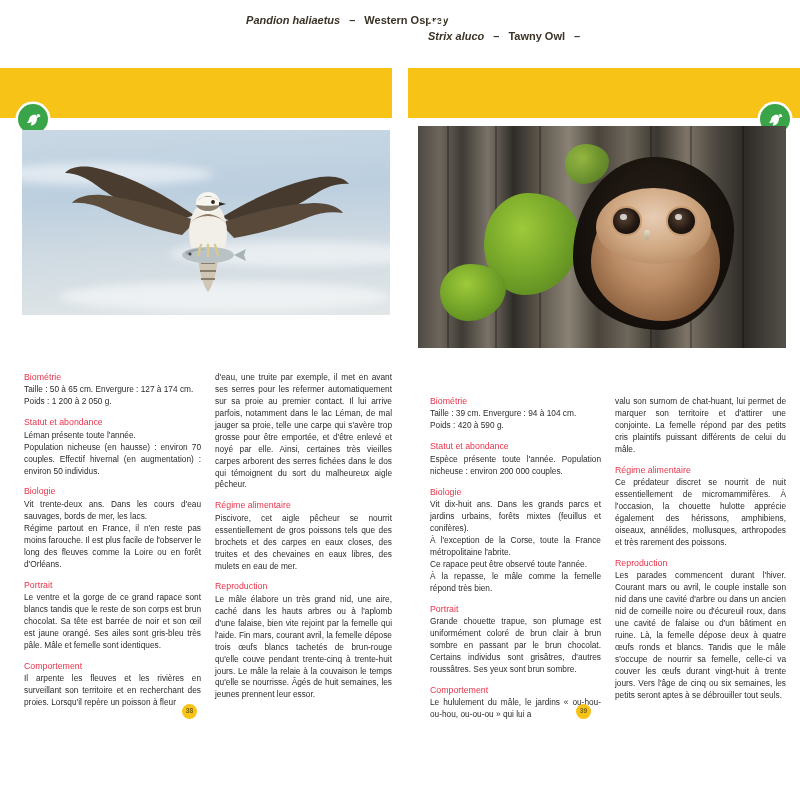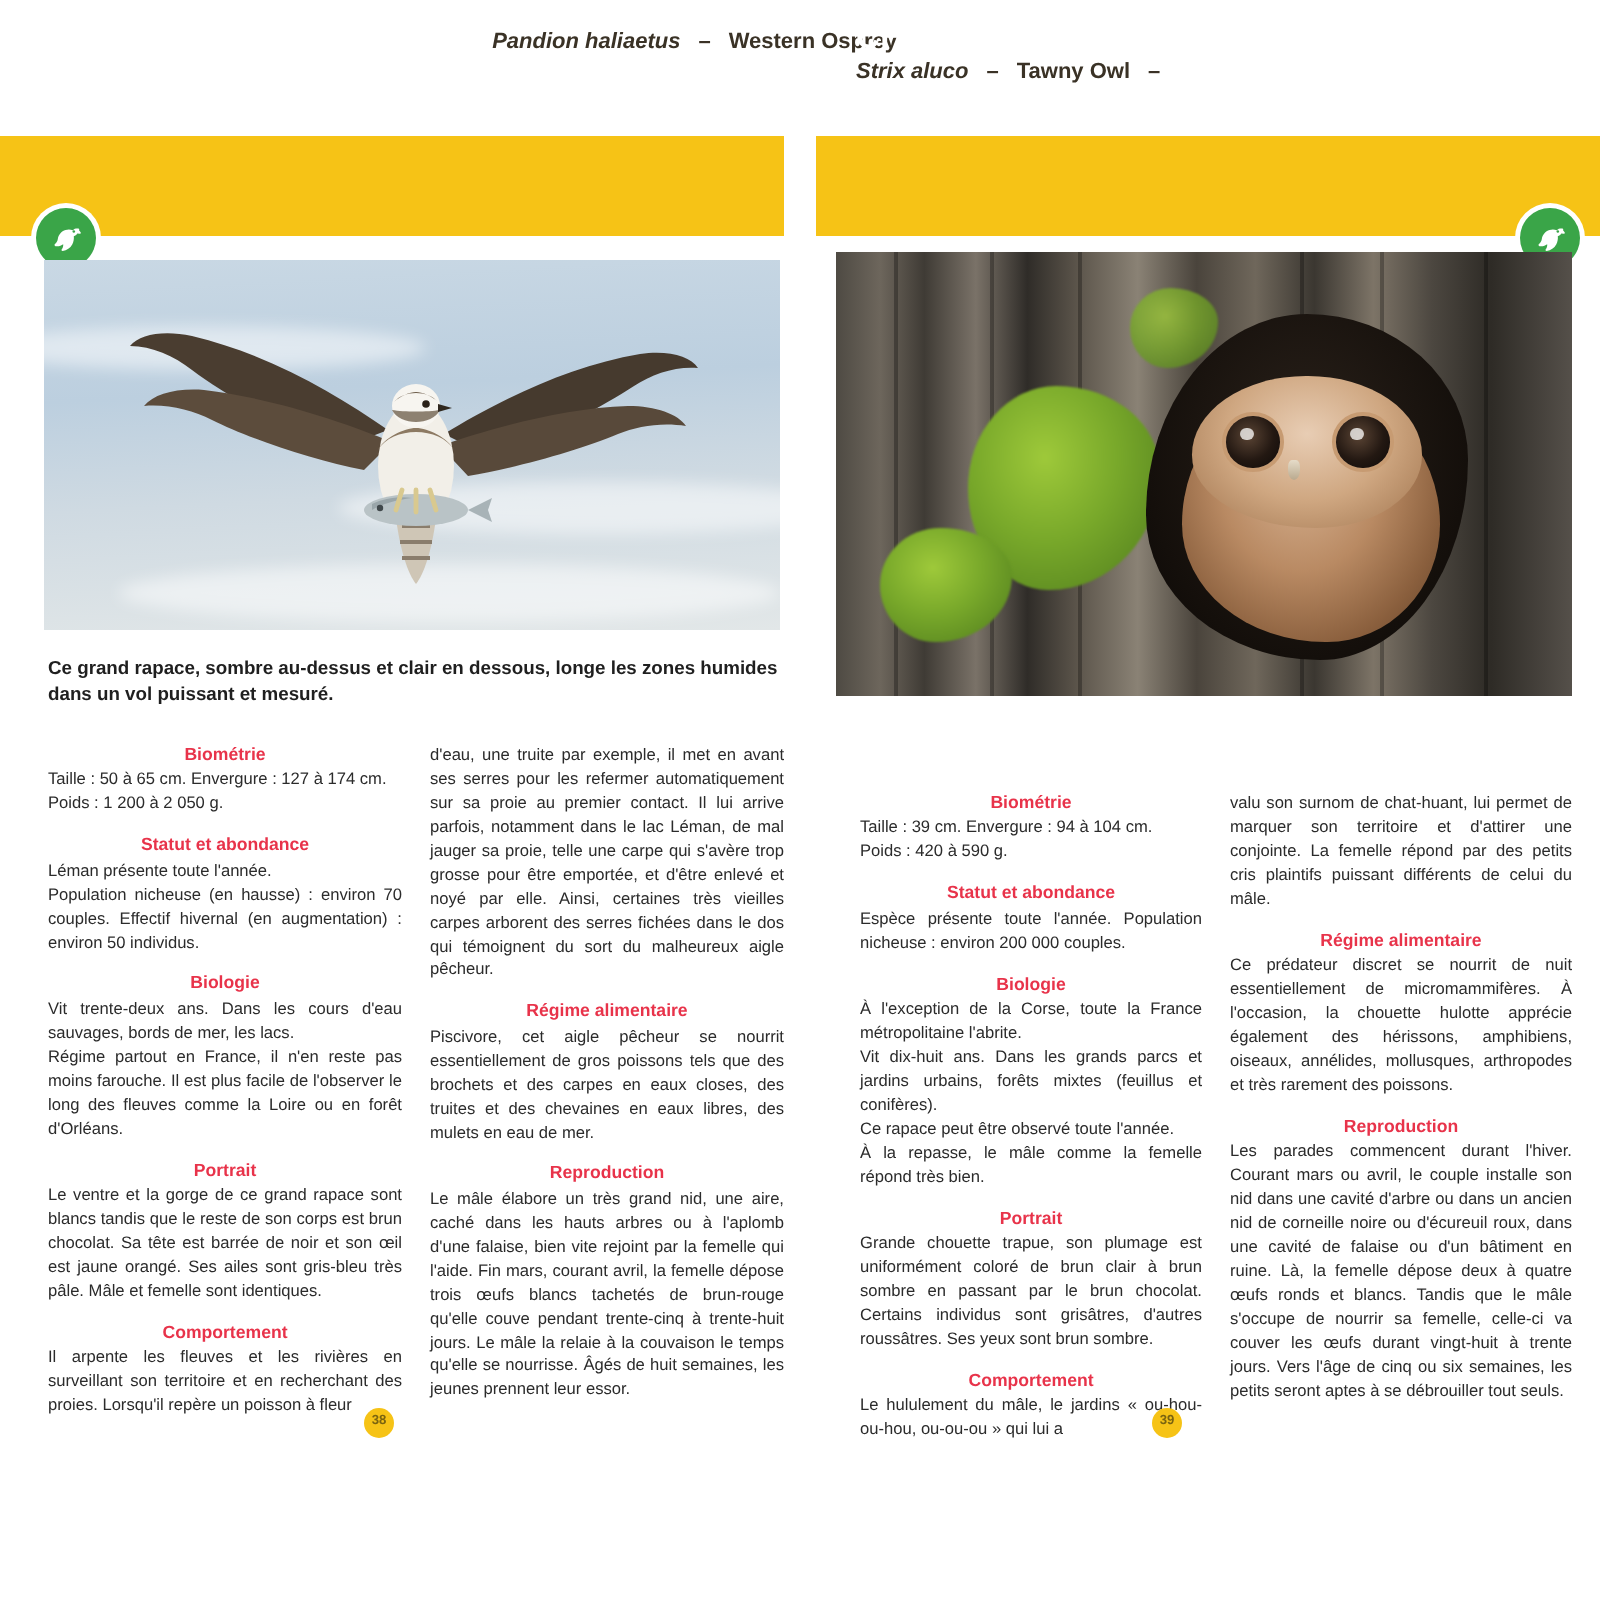--- a/index.html
+++ b/index.html
@@ -126,22 +126,22 @@
   .intro-right{left:430px;top:354px;width:352px;}
 
   
   .cols{position:absolute;display:flex;}
   .cols-left{left:24px;top:372px;width:368px;gap:14px;}
   .cols-right{left:430px;top:396px;width:356px;gap:14px;}
   .col{width:177px;}
   .cols-right .col{width:171px;}
 
   .sec-head{
-    color:#e8334a;font-size:8.8px;font-weight:bold;
-    margin:0 0 1px 0;line-height:1.3;text-align:center;
+    color:#e8334a;font-size:8.8px;font-weight:normal;
+    margin:0 0 1px 0;line-height:1.3;
   }
   .para{
     font-size:8.3px;line-height:1.44;color:#2b2b2b;margin:0 0 0 0;
     text-align:justify;
   }
   .blockgap{height:9px;}
 
   
   .pagenum{
     position:absolute;width:15px;height:15px;border-radius:50%;
@@ -248,21 +248,20 @@
     <div class="owl-face" style="left:48.5%;top:28%;width:31%;height:34%;"></div>
     <div class="owl-eye" style="left:53%;top:37%;width:7.2%;height:11.5%;">
       <span class="glint"></span>
     </div>
     <div class="owl-eye" style="left:68%;top:37%;width:7.2%;height:11.5%;">
       <span class="glint"></span>
     </div>
     <div class="owl-beak" style="left:61.5%;top:47%;"></div>
   </div>
 
-  <div class="intro intro-left">Ce grand rapace, sombre au-dessus et clair en dessous, longe les zones humides dans un vol puissant et mesuré.</div>
 
   <div class="cols cols-left">
     <div class="col">
         <div class="sec-head">Biométrie</div>
         <p class="para">Taille : 50 à 65 cm. Envergure : 127 à 174 cm.</p>
         <p class="para">Poids : 1 200 à 2 050 g.</p>
         <div class="blockgap"></div>
         <div class="sec-head">Statut et abondance</div>
         <p class="para">Léman présente toute l'année.</p>
         <p class="para">Population nicheuse (en hausse) : environ 70 couples. Effectif hivernal (en augmentation) : environ 50 individus.</p>
@@ -291,22 +290,22 @@
   <div class="cols cols-right">
     <div class="col">
         <div class="sec-head">Biométrie</div>
         <p class="para">Taille : 39 cm. Envergure : 94 à 104 cm.</p>
         <p class="para">Poids : 420 à 590 g.</p>
         <div class="blockgap"></div>
         <div class="sec-head">Statut et abondance</div>
         <p class="para">Espèce présente toute l'année. Population nicheuse : environ 200 000 couples.</p>
         <div class="blockgap"></div>
         <div class="sec-head">Biologie</div>
+        <p class="para">Vit dix-huit ans. Dans les grands parcs et jardins urbains, forêts mixtes (feuillus et conifères).</p>
         <p class="para">À l'exception de la Corse, toute la France métropolitaine l'abrite.</p>
-        <p class="para">Vit dix-huit ans. Dans les grands parcs et jardins urbains, forêts mixtes (feuillus et conifères).</p>
         <p class="para">Ce rapace peut être observé toute l'année.</p>
         <p class="para">À la repasse, le mâle comme la femelle répond très bien.</p>
         <div class="blockgap"></div>
         <div class="sec-head">Portrait</div>
         <p class="para">Grande chouette trapue, son plumage est uniformément coloré de brun clair à brun sombre en passant par le brun chocolat. Certains individus sont grisâtres, d'autres roussâtres. Ses yeux sont brun sombre.</p>
         <div class="blockgap"></div>
         <div class="sec-head">Comportement</div>
         <p class="para">Le hululement du mâle, le jardins « ou-hou-ou-hou, ou-ou-ou » qui lui a</p>
       </div>
     <div class="col">

